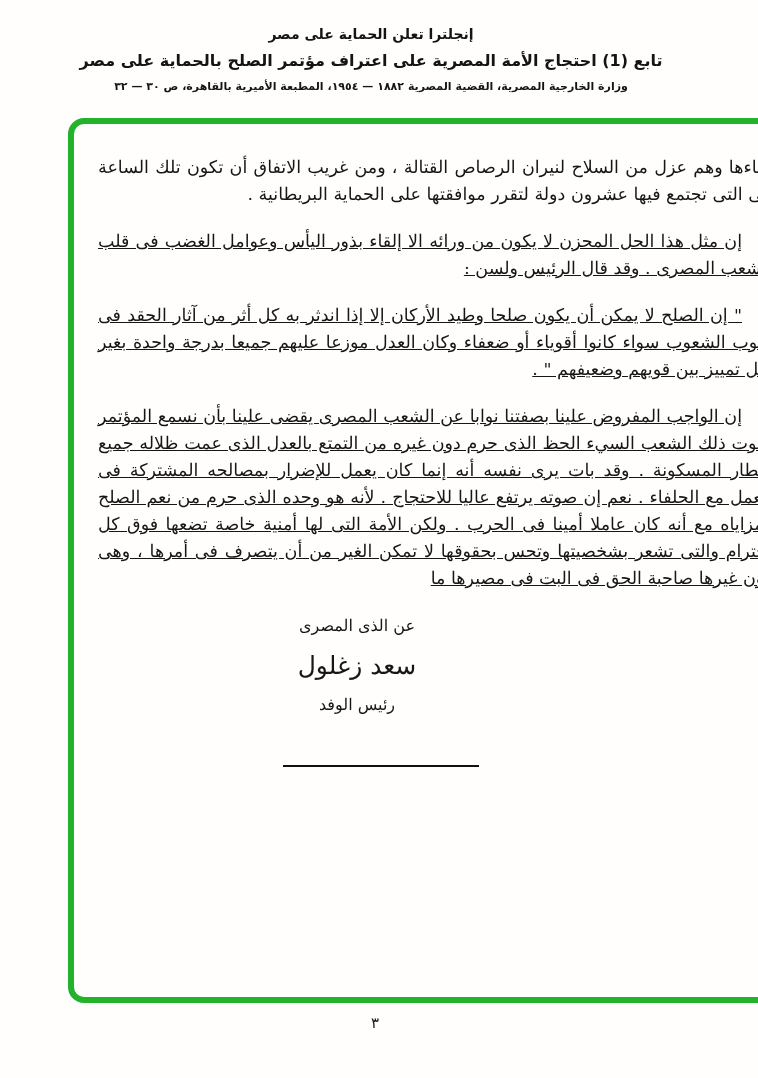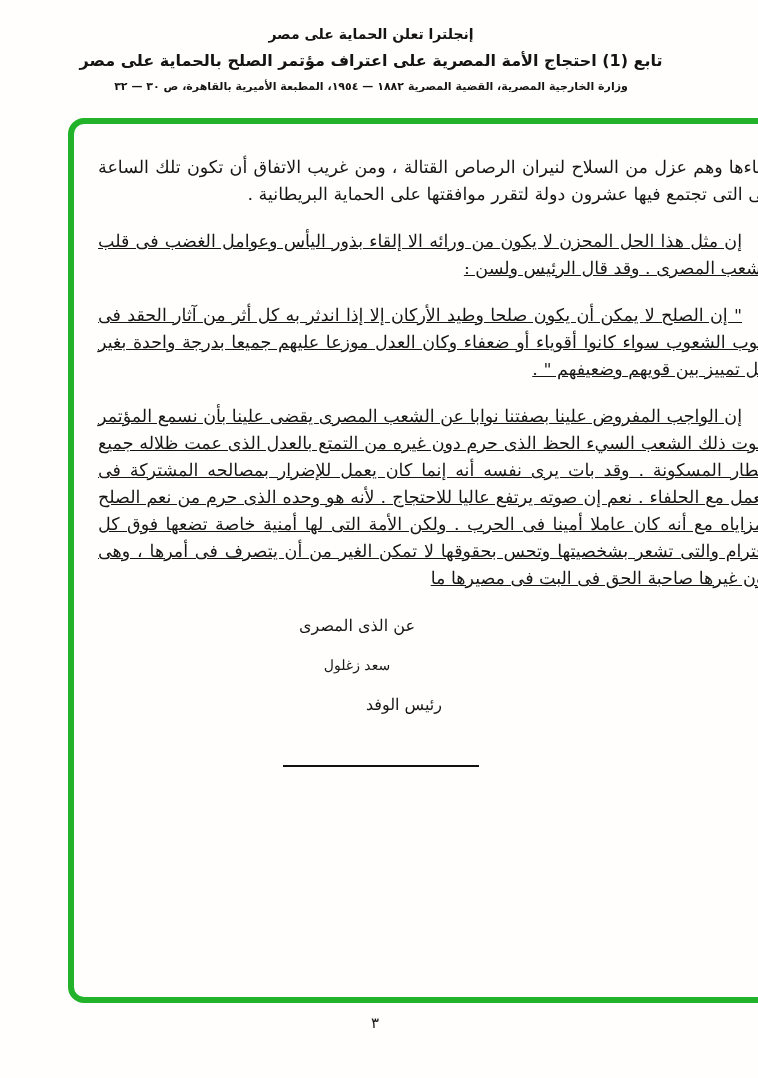--- a/index.html
+++ b/index.html
@@ -75,26 +75,25 @@
     width: 170px;
     margin: 6px 330px 0 auto; 
     text-align: center;
     font-family: "DejaVu Serif", "Liberation Serif", serif;
   }
   .sig-line1 {
     font-size: 16px;
     margin-bottom: 13px;
   }
   .sig-line2 {
-    font-size: 14px;
+    font-size: 25px;
     margin-bottom: 12px;
   }
   .sig-line3 {
     font-size: 16px;
-    text-align: right;
   }
 
   
   .sig-rule {
     position: absolute;
     left: 283px;
     top: 765px;
     width: 196px;
     height: 2px;
     background: #111111;

